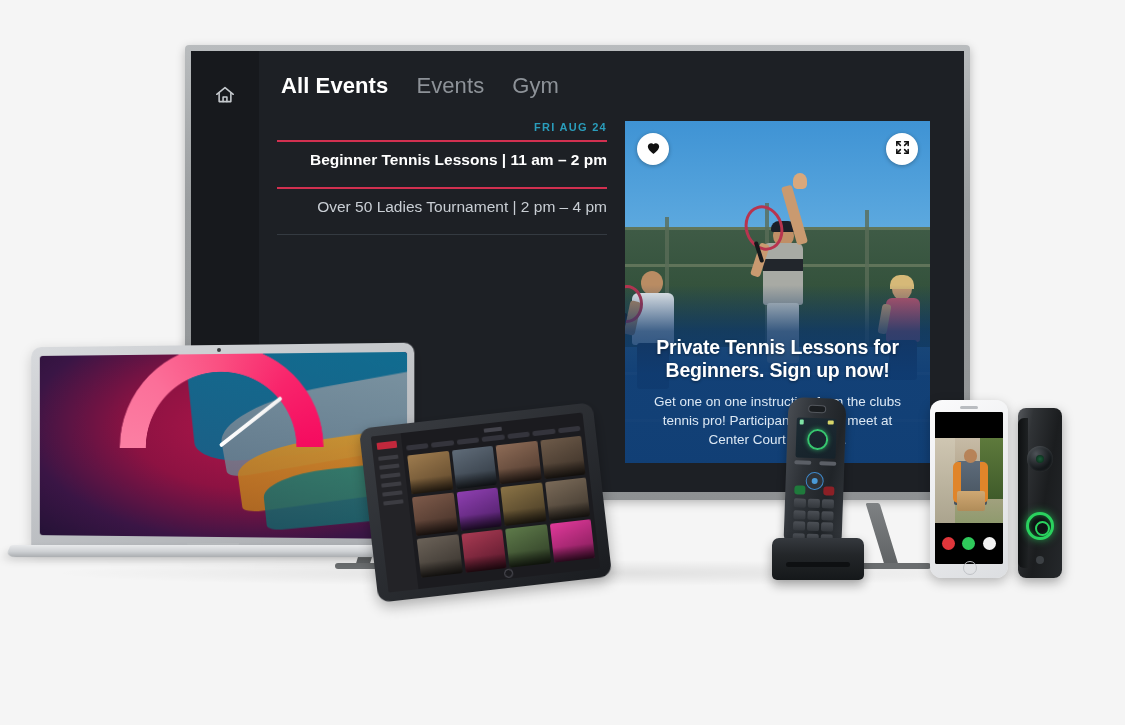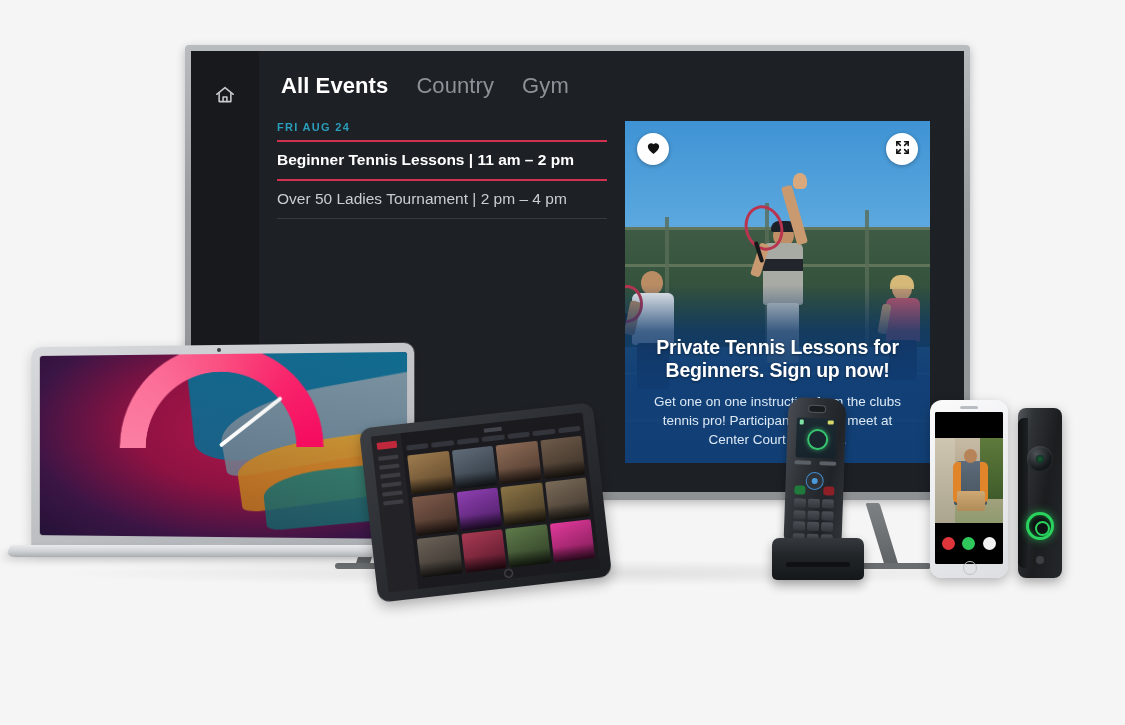--- a/index.html
+++ b/index.html
@@ -46,28 +46,28 @@
   
   .tv-content{flex:1;padding:22px 0 0 18px;display:flex;flex-direction:column;min-width:0;}
   .navbar{display:flex;align-items:baseline;gap:28px;padding-left:4px;}
   .nav-tab{
     font-size:22px;color:#8d9298;letter-spacing:.1px;white-space:nowrap;
     font-weight:400;
   }
   .nav-tab.active{color:#ffffff;font-weight:700;}
 
   .panes{display:flex;flex:1;min-height:0;gap:18px;padding-top:22px;}
-  .events{width:330px;flex:0 0 330px;}
+  .events{width:330px;flex:0 0 330px;text-align:right;}
   .daygroup{margin-bottom:22px;}
   .day-label{
     color:#2a9dbb;font-size:11px;font-weight:700;letter-spacing:1.3px;
     margin-bottom:7px;
   }
   .ev-row{
-    font-size:15.5px;color:#c9ced4;padding:9px 0 10px 0;
+    font-size:15.5px;color:#c9ced4;padding:9px 0 18px 0;
     border-bottom:1px solid #343a41;white-space:nowrap;
   }
   .ev-row.first{border-top:2px solid #d23050;}
   .ev-row.featured{
     color:#ffffff;font-weight:700;
     border-bottom:2px solid #d23050;
   }
   .ev-row.blank{height:20px;padding:9px 0 10px 0;}
 
   
@@ -321,21 +321,21 @@
               <path d="M9.9 19.2v-5.1h4.2v5.1"></path>
             </svg>
           </span>
         </div>
       </div>
 
       <div class="tv-content">
 
         <div class="navbar">
           <div class="nav-tab active">All Events</div>
-          <div class="nav-tab">Country</div>
+          <div class="nav-tab">Events</div>
           <div class="nav-tab">Gym</div>
         </div>
 
         <div class="panes">
 
           <div class="events">
 
             <div class="daygroup">
               <div class="day-label">FRI AUG 24</div>
 

